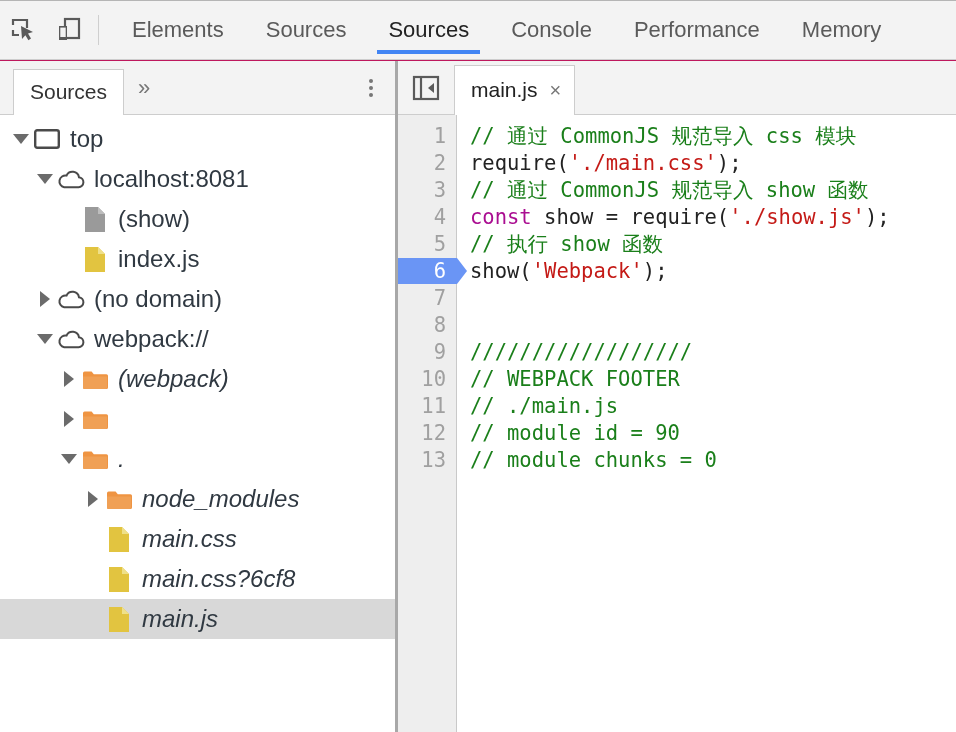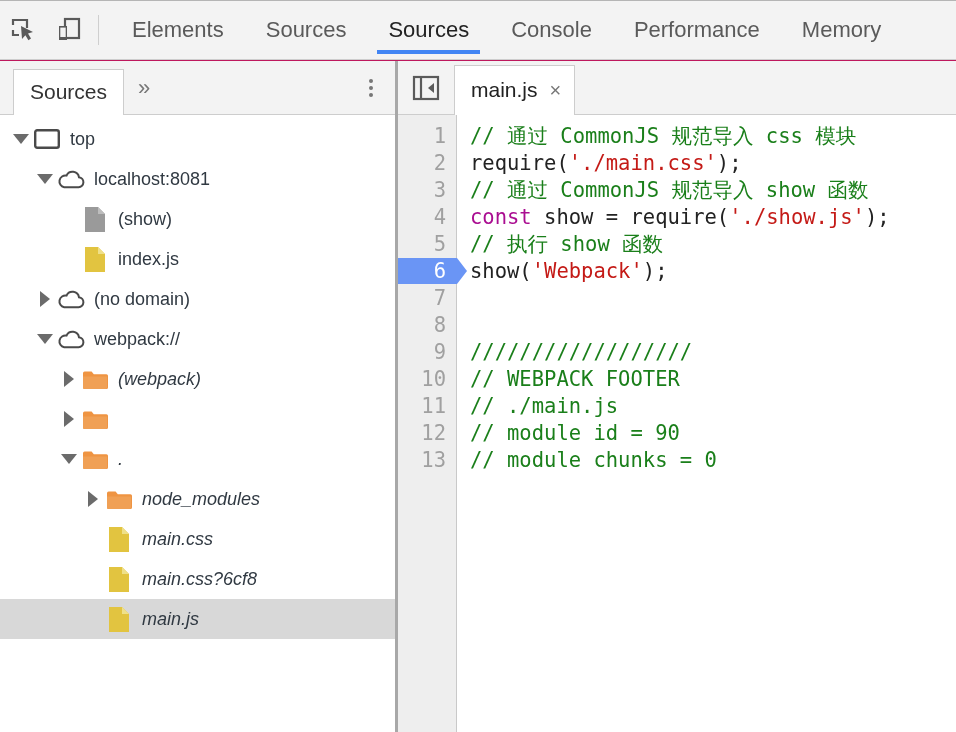--- a/index.html
+++ b/index.html
@@ -67,21 +67,21 @@
   .side-more {
     margin-left: 14px; font-size: 22px; color: #777;
     cursor: pointer; letter-spacing: -2px;
   }
   .side-menu {
     position: absolute; right: 22px; top: 50%; transform: translateY(-50%);
     cursor: pointer;
   }
   .dot { width: 4px; height: 4px; border-radius: 50%; background: #777; margin: 3px 0; }
 
-  .tree { padding-top: 4px; font-size: 18px; color: #303942; }
+  .tree { padding-top: 4px; font-size: 24px; color: #303942; }
   .row {
     height: 40px; display: flex; align-items: center;
     white-space: nowrap; cursor: pointer;
   }
   .row.selected { background: #d8d8d8; }
   .tw {
     width: 22px; min-width: 22px; height: 40px;
     display: flex; align-items: center; justify-content: center;
   }
   .tri-d { width: 0; height: 0; border-left: 8px solid transparent; border-right: 8px solid transparent; border-top: 10px solid #6b6b6b; }

